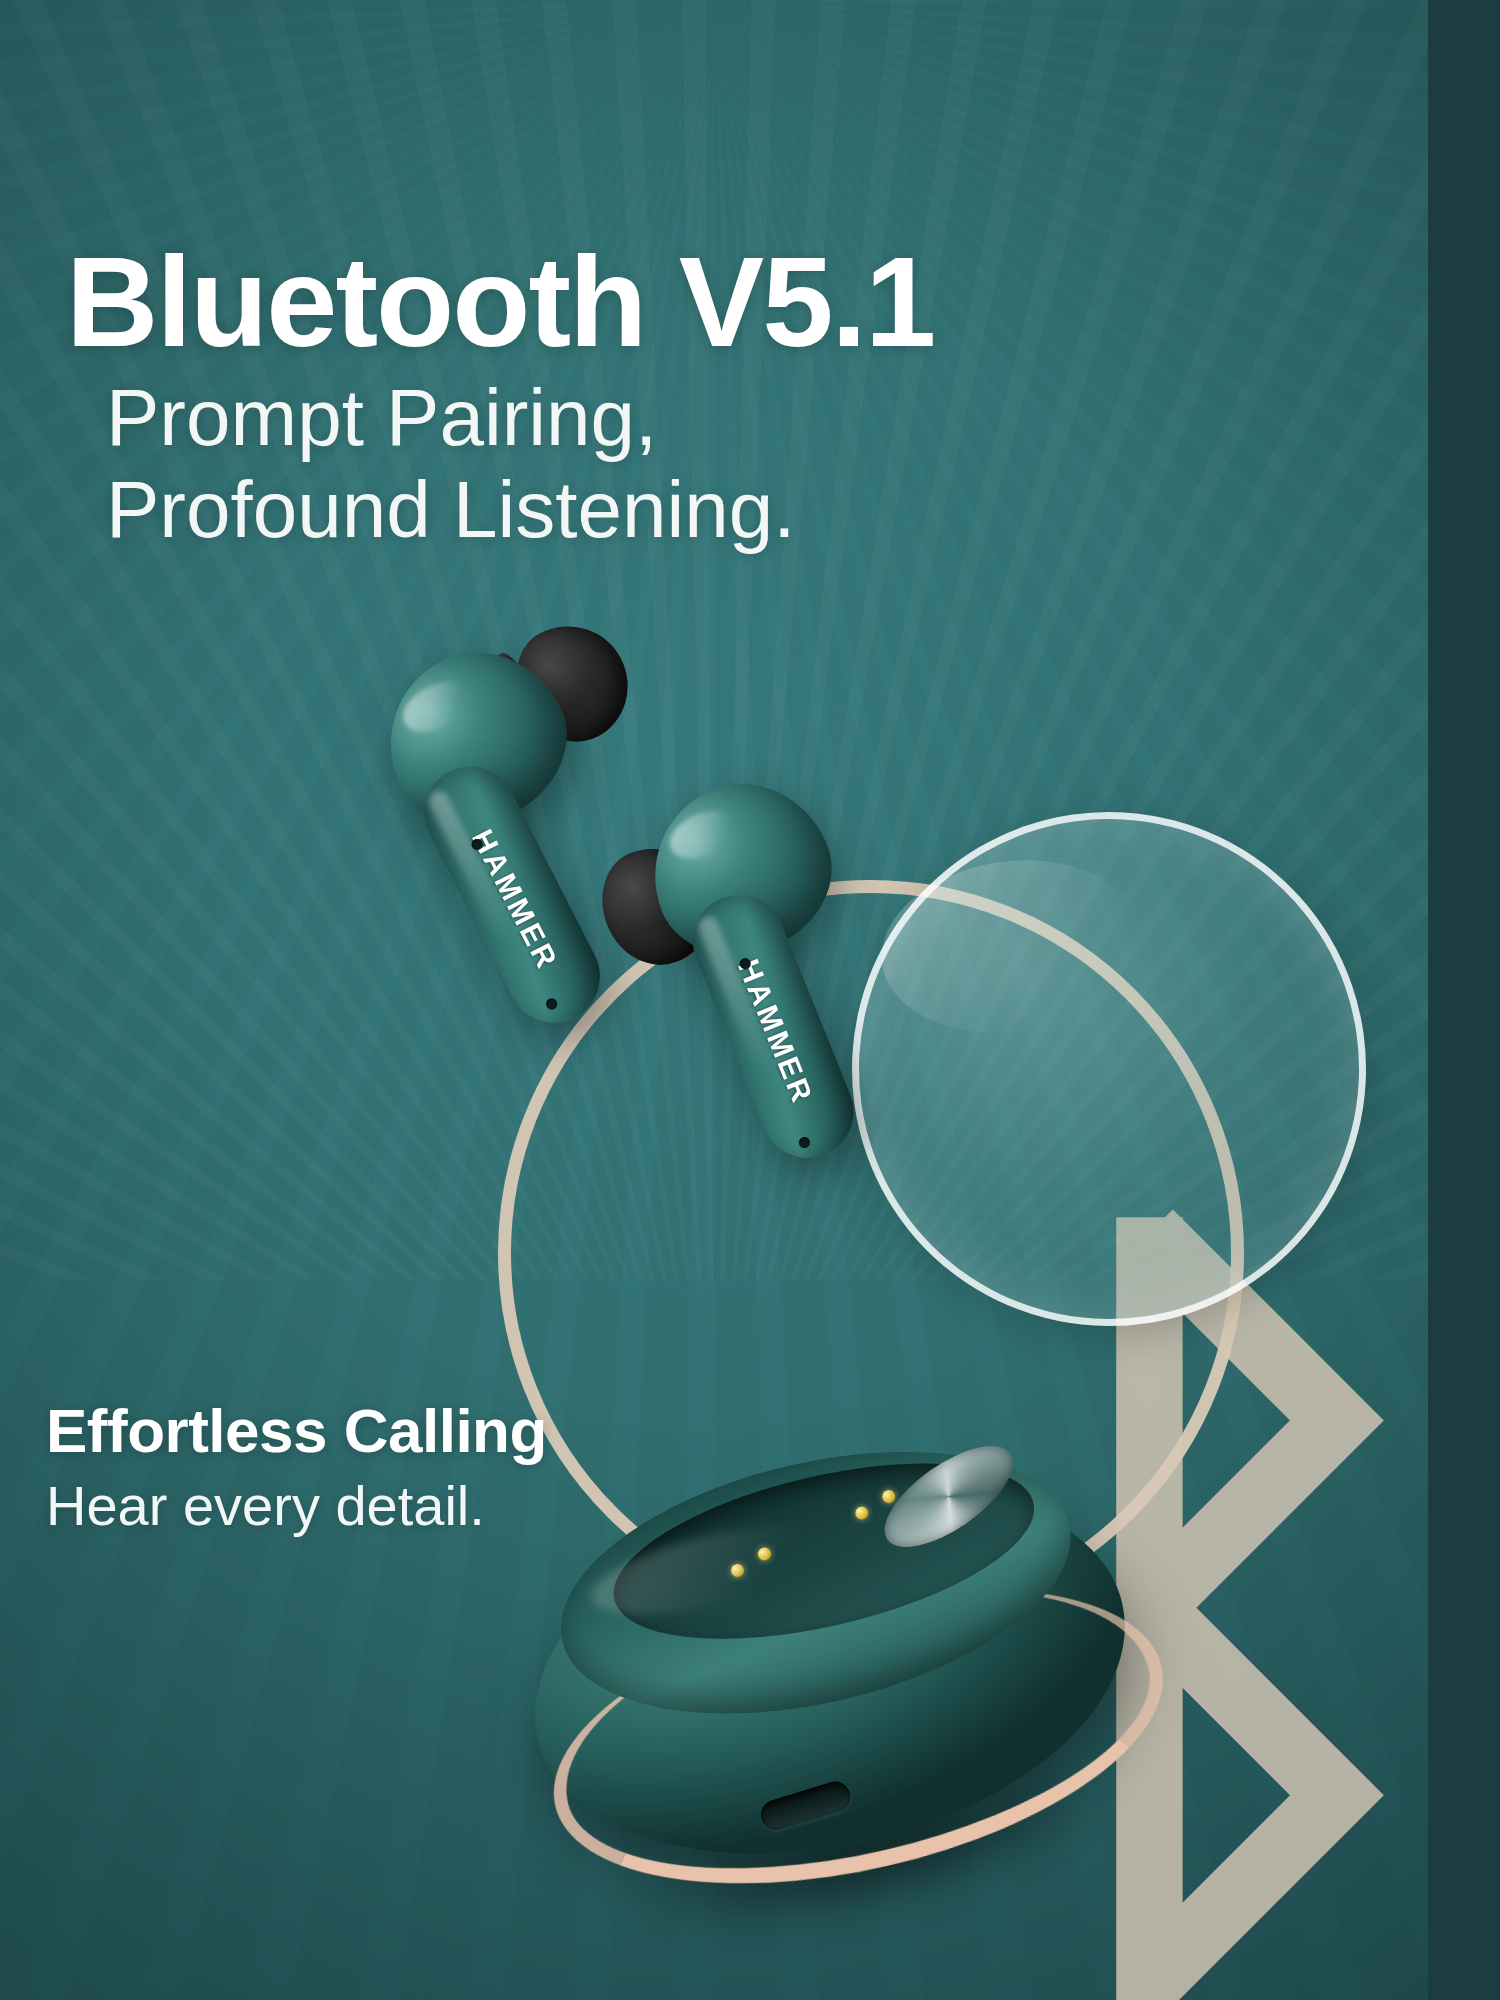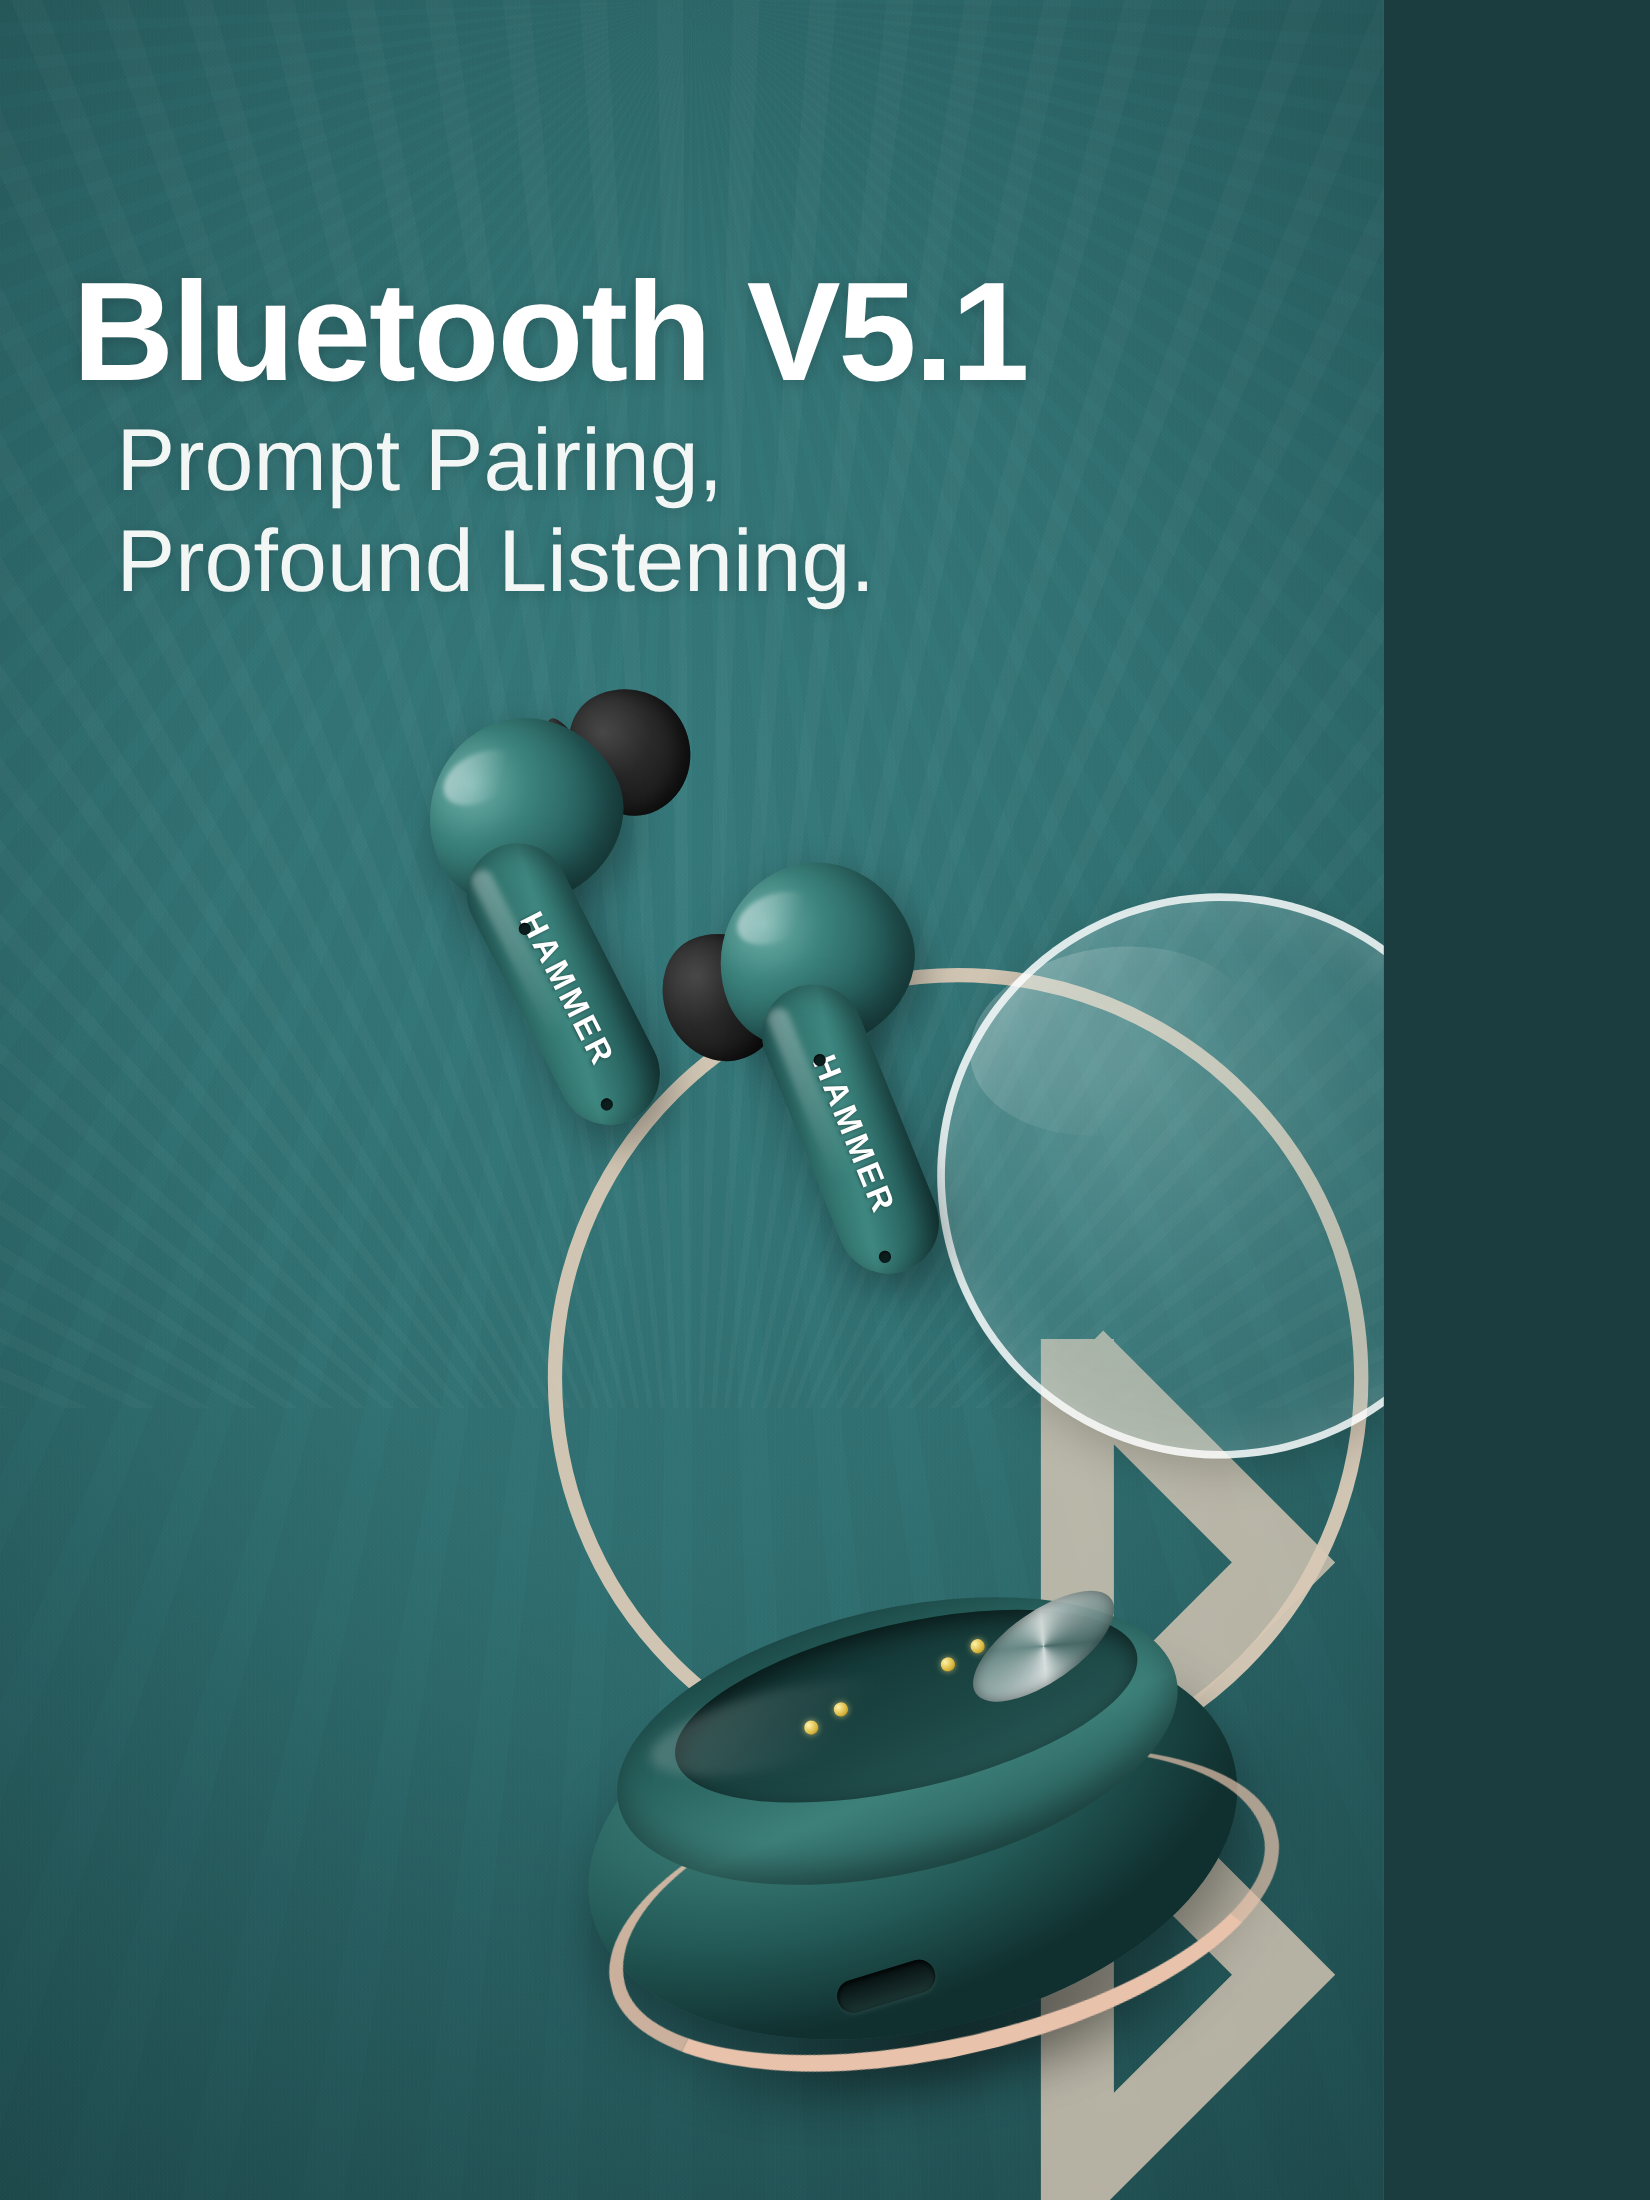--- a/index.html
+++ b/index.html
@@ -7,21 +7,21 @@
     margin: 0;
     padding: 0;
     background: #1b3d3f;
   }
   body {
     font-family: "Liberation Sans", sans-serif;
   }
 
   #stage {
     position: relative;
-    width: 1258px;
+    width: 1428px;
     height: 2000px;
     overflow: hidden;
     background: #2f6e70;
   }
 
   
   .bg-base {
     position: absolute;
     inset: 0;
     background:
@@ -395,20 +395,24 @@
     <div class="bud-tip-ring"></div>
     <div class="bud-tip"></div>
     <div class="bud-head"></div>
     <div class="bud-stem">
       <span class="stem-label">HAMMER</span>
     </div>
     <div class="mic-dot a"></div>
     <div class="mic-dot b"></div>
   </div>
 
+  <div class="feature">
+    <div class="feature-title">Effortless Calling</div>
+    <div class="feature-sub">Hear every detail.</div>
+  </div>
 
   <div id="case-wrap">
     <div class="case-shadow"></div>
     <div class="case-body"></div>
     <div class="case-rim"></div>
     <div class="case-lid"></div>
     <div class="case-cavity"></div>
     <div class="pin" style="left:238px; top:146px;"></div>
     <div class="pin" style="left:268px; top:136px;"></div>
     <div class="pin" style="left:372px; top:118px;"></div>

